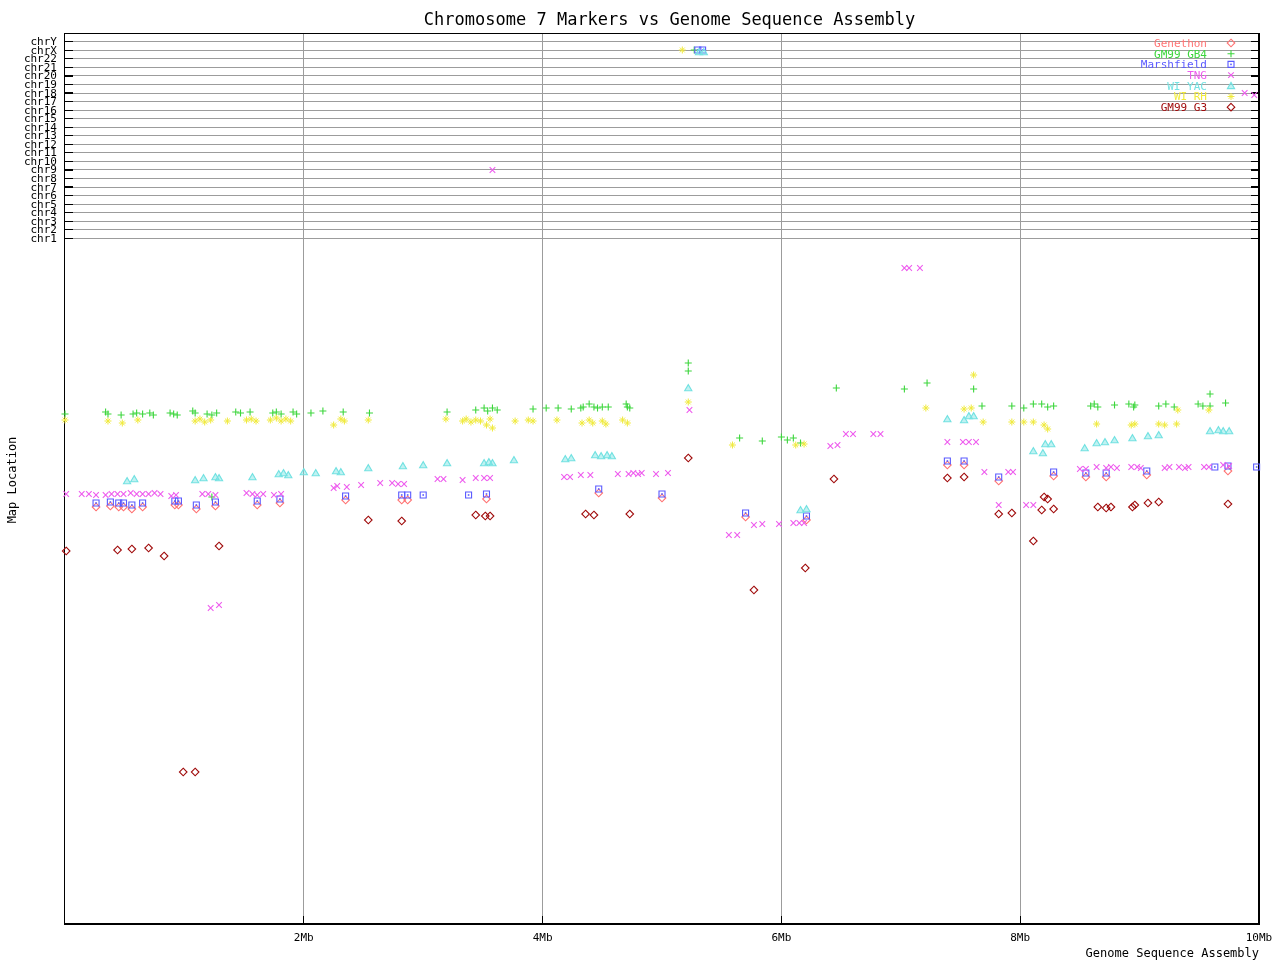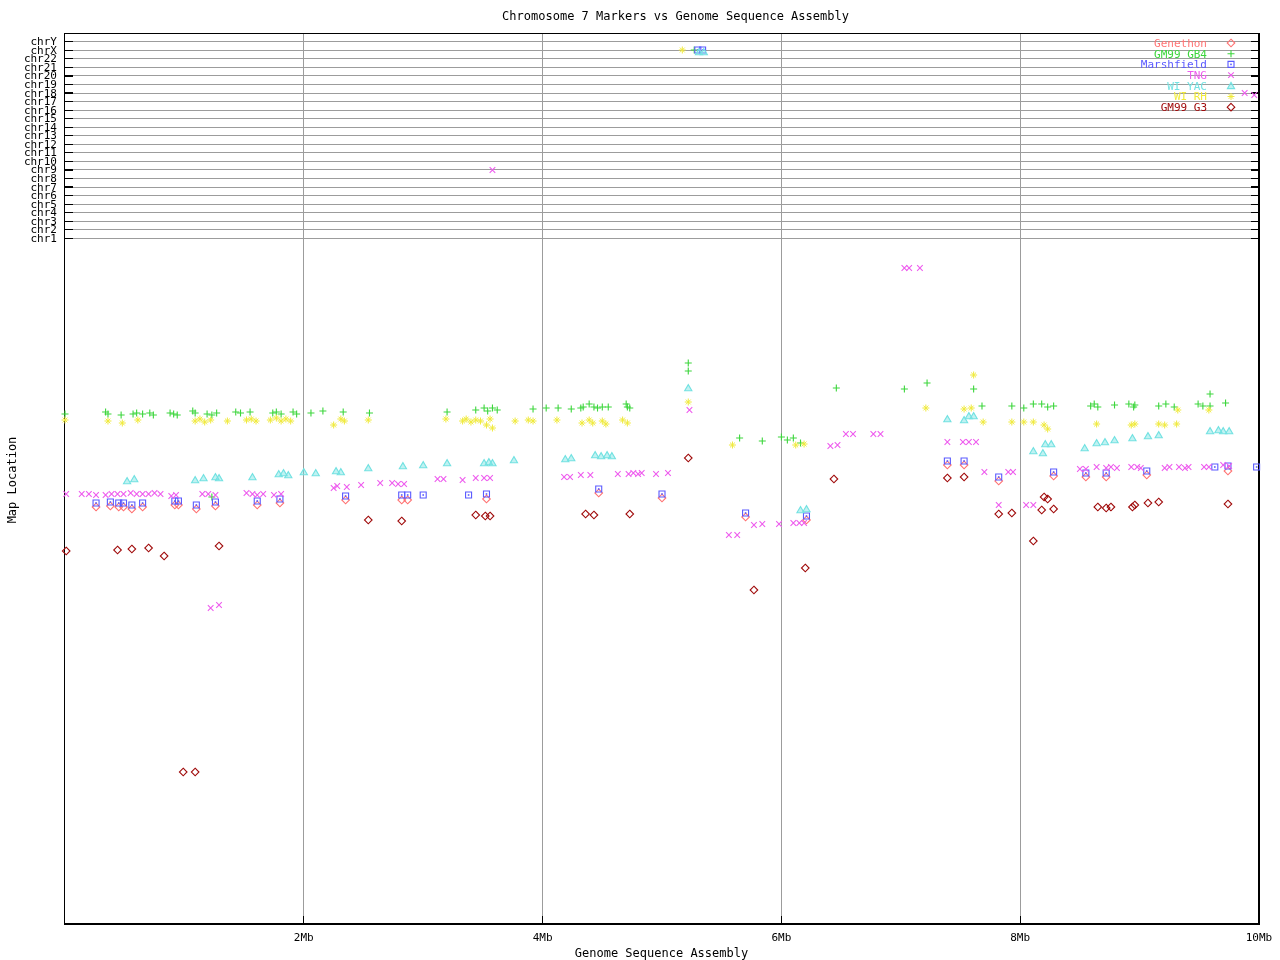--- a/index.html
+++ b/index.html
@@ -1,20 +1,20 @@
 <!DOCTYPE html>
 <html><head>
 <meta charset="utf-8">
 <style>
   html,body{margin:0;padding:0;background:#ffffff;}
   .screen{position:relative;width:1280px;height:960px;background:#ffffff;overflow:hidden;
           font-family:"DejaVu Sans Mono","Liberation Mono",monospace;color:#000;}
-  .title{position:absolute;left:78px;top:9px;width:1195px;text-align:center;
-         font-size:12px;letter-spacing:0px;}
-  .xlabel{position:absolute;left:64px;top:946px;width:1195px;text-align:center;font-size:12px;}
+  .title{position:absolute;left:72px;top:9px;width:1195px;text-align:center;
+         font-size:17px;letter-spacing:0px;}
+  .xlabel{position:absolute;left:64px;top:946px;width:1195px;text-align:right;font-size:12px;}
   .ylabel{position:absolute;left:12px;top:480px;transform:translate(-50%,-50%) rotate(-90deg);
           white-space:nowrap;font-size:12px;}
   svg{position:absolute;left:0;top:0;}
   text{font-family:"DejaVu Sans Mono","Liberation Mono",monospace;}
 </style>
 </head>
 <body>
 
 <div class="screen">
   <div class="title">Chromosome 7 Markers vs Genome Sequence Assembly</div>

